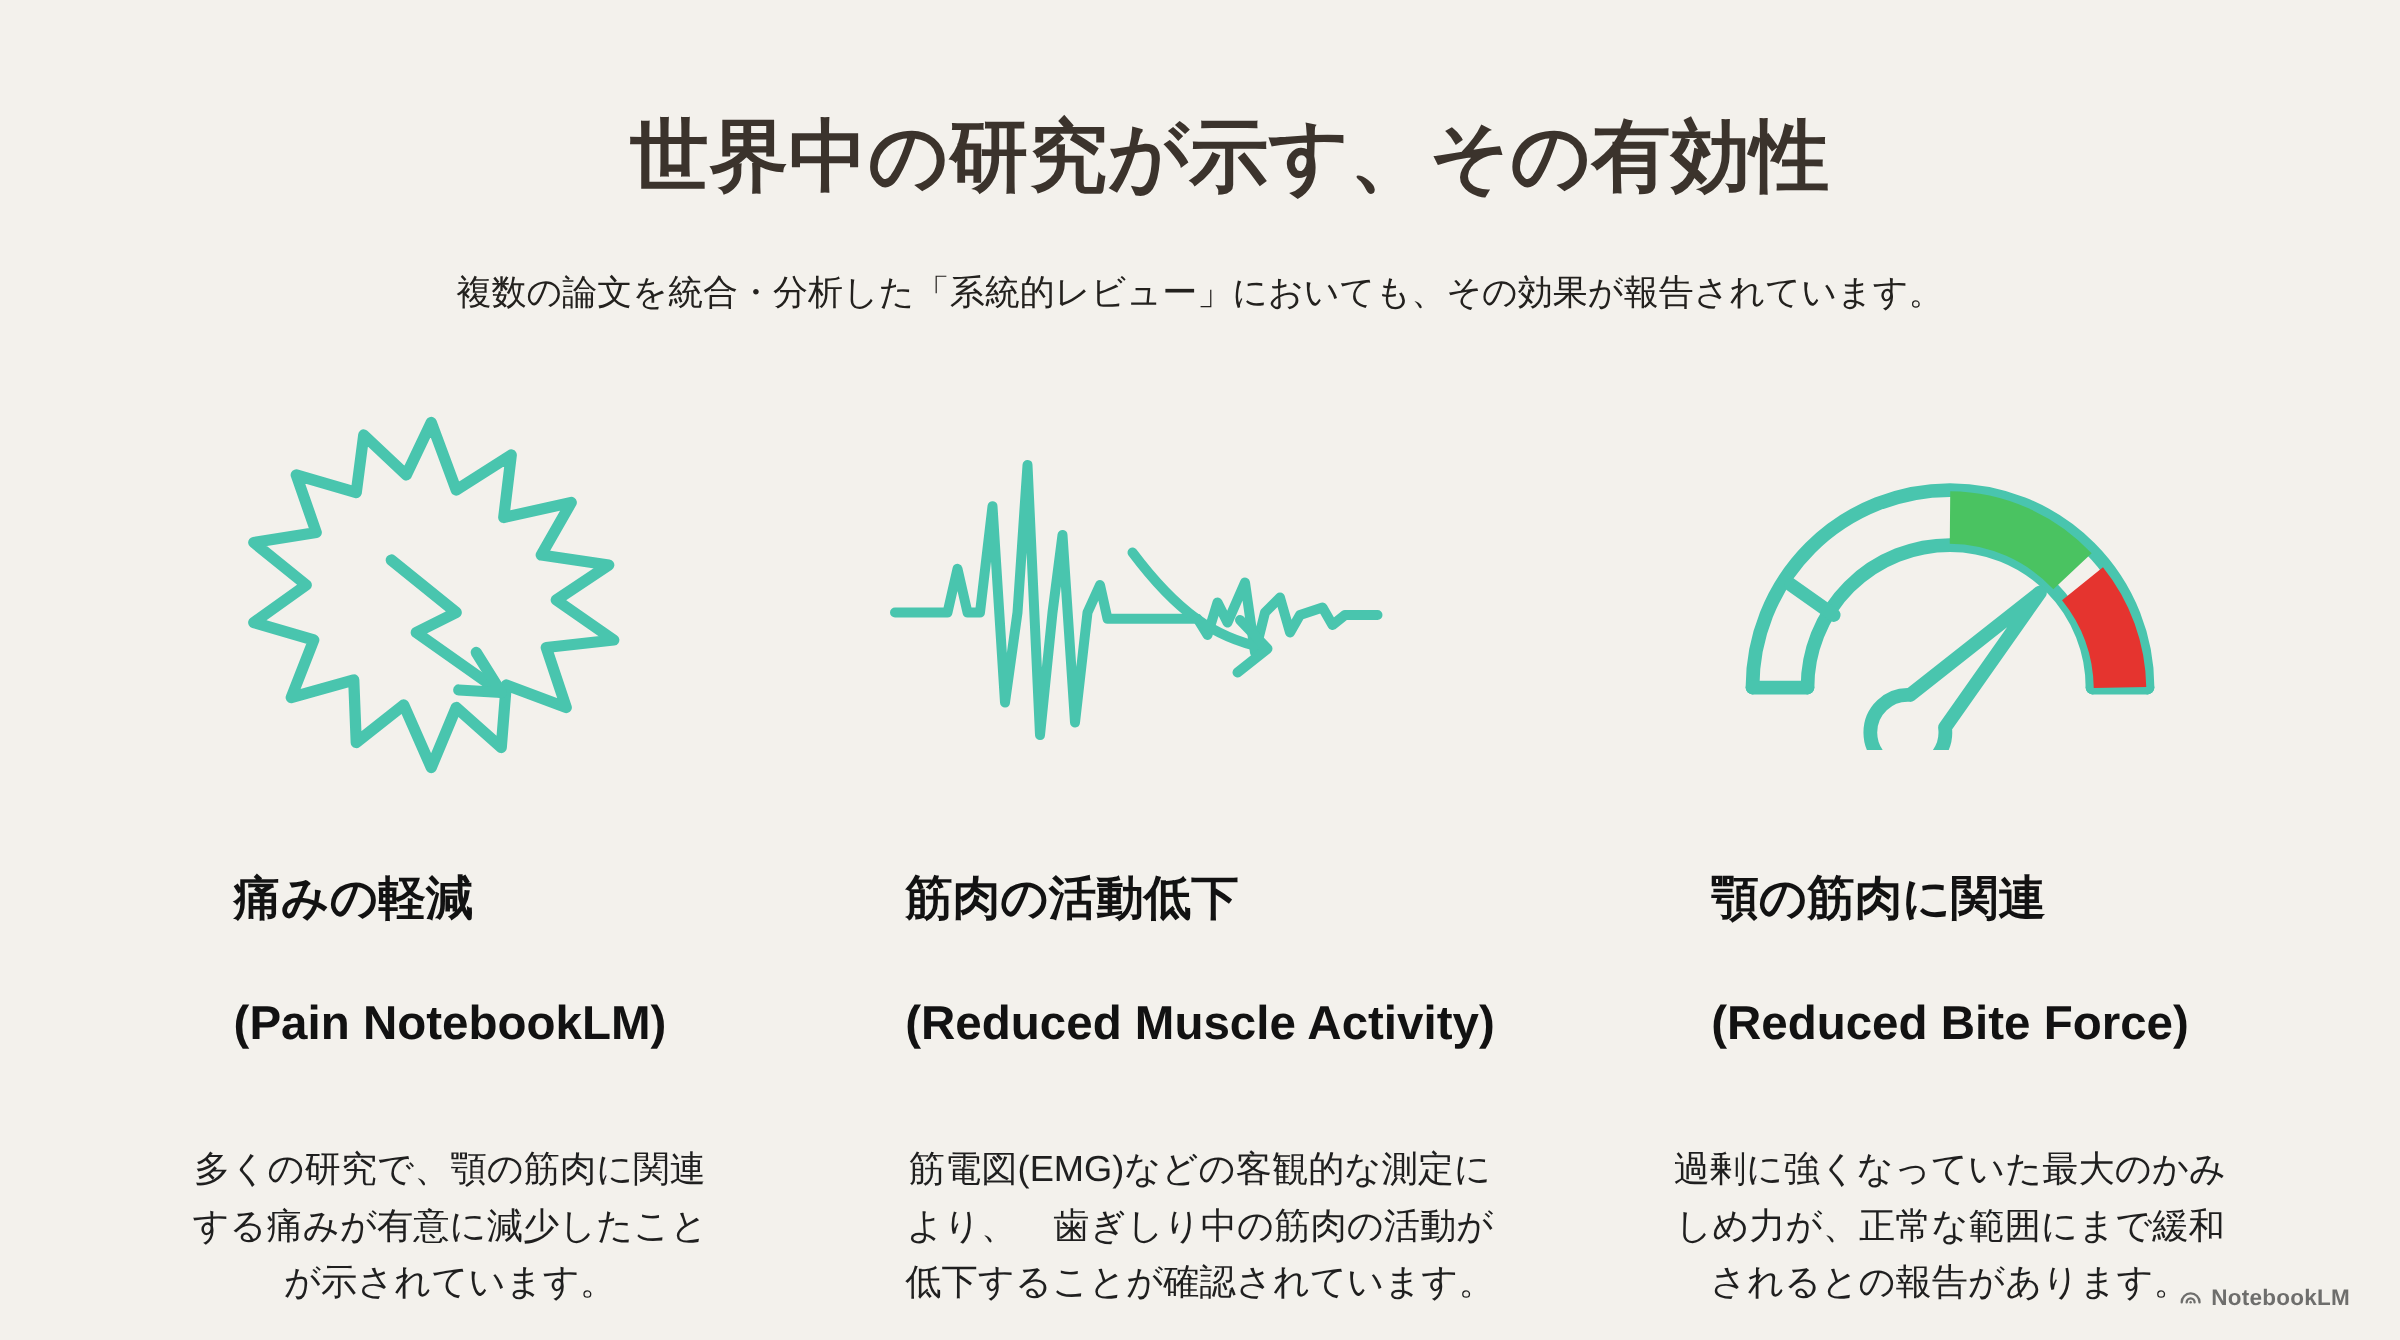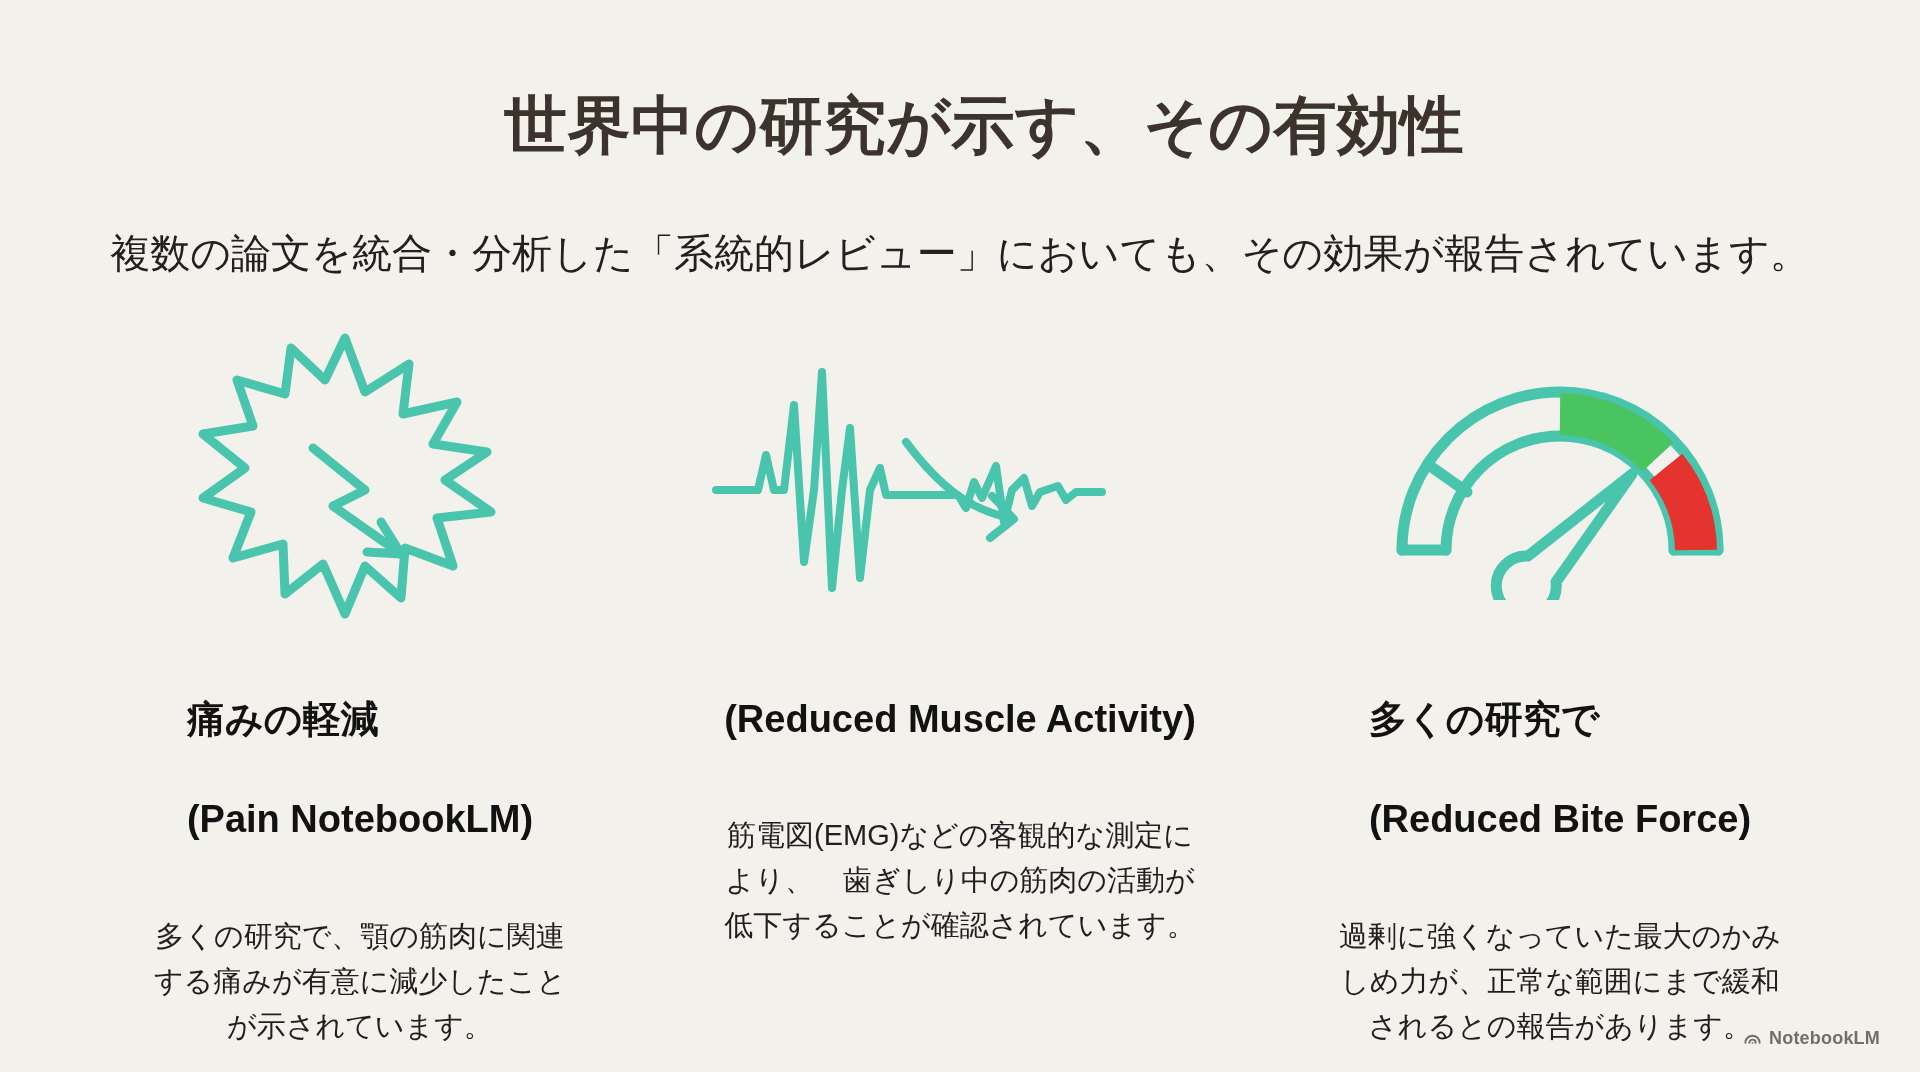--- a/index.html
+++ b/index.html
@@ -38,21 +38,21 @@
     line-height: 1.12;
     white-space: nowrap;
     padding-left: 24px;
   }
   .subtitle {
     position: absolute;
     top: 188px;
     left: 0;
     width: 1920px;
     text-align: center;
-    font-size: 40px;
+    font-size: 28px;
     font-weight: 400;
     color: #23211e;
     line-height: 1.25;
     white-space: nowrap;
   }
 
   
   .columns {
     position: absolute;
     top: 330px;
@@ -160,20 +160,21 @@
                      L286 116 L294 172 L302 140
                      L314 128 L322 156 L330 142
                      L348 136 L356 150 L366 142 L392 142"></path>
 
             <path d="M196 92 C232 140 262 160 300 168"></path>
             <path d="M282 146 L304 169 L280 188"></path>
           </g>
         </svg>
       </div>
       <div class="card-heading">
+        <div>筋肉の活動低下</div>
         <div>(Reduced Muscle Activity)</div>
       </div>
       <div class="card-body">筋電図(EMG)などの客観的な測定に
 より、　歯ぎしり中の筋肉の活動が
 低下することが確認されています。</div>
     </div>
 
     <div class="col">
       <div class="icon-wrap">
         <svg width="360" height="250" viewBox="0 0 360 250" fill="none" aria-hidden="true">
@@ -188,21 +189,21 @@
           <path d="M53 118 L87 142" stroke="#49c5ae" stroke-width="11" stroke-linecap="round"></path>
 
           <path d="M180 64 A136 136 0 0 1 278 107" stroke="#4ac361" stroke-width="42" fill="none"></path>
 
           <path d="M286 117 A136 136 0 0 1 316 200" stroke="#e5342f" stroke-width="42" fill="none"></path>
 
           <path d="M252 124 L148 206 A30 30 0 1 0 176 232 Z" stroke="#49c5ae" stroke-width="11" fill="none" stroke-linejoin="round"></path>
         </svg>
       </div>
       <div class="card-heading">
-        <div>多くの研究で</div>
+        <div>顎の筋肉に関連</div>
         <div>(Reduced Bite Force)</div>
       </div>
       <div class="card-body">過剰に強くなっていた最大のかみ
 しめ力が、正常な範囲にまで緩和
 されるとの報告があります。</div>
     </div>
 
   </div>
 
   <div class="brand">

